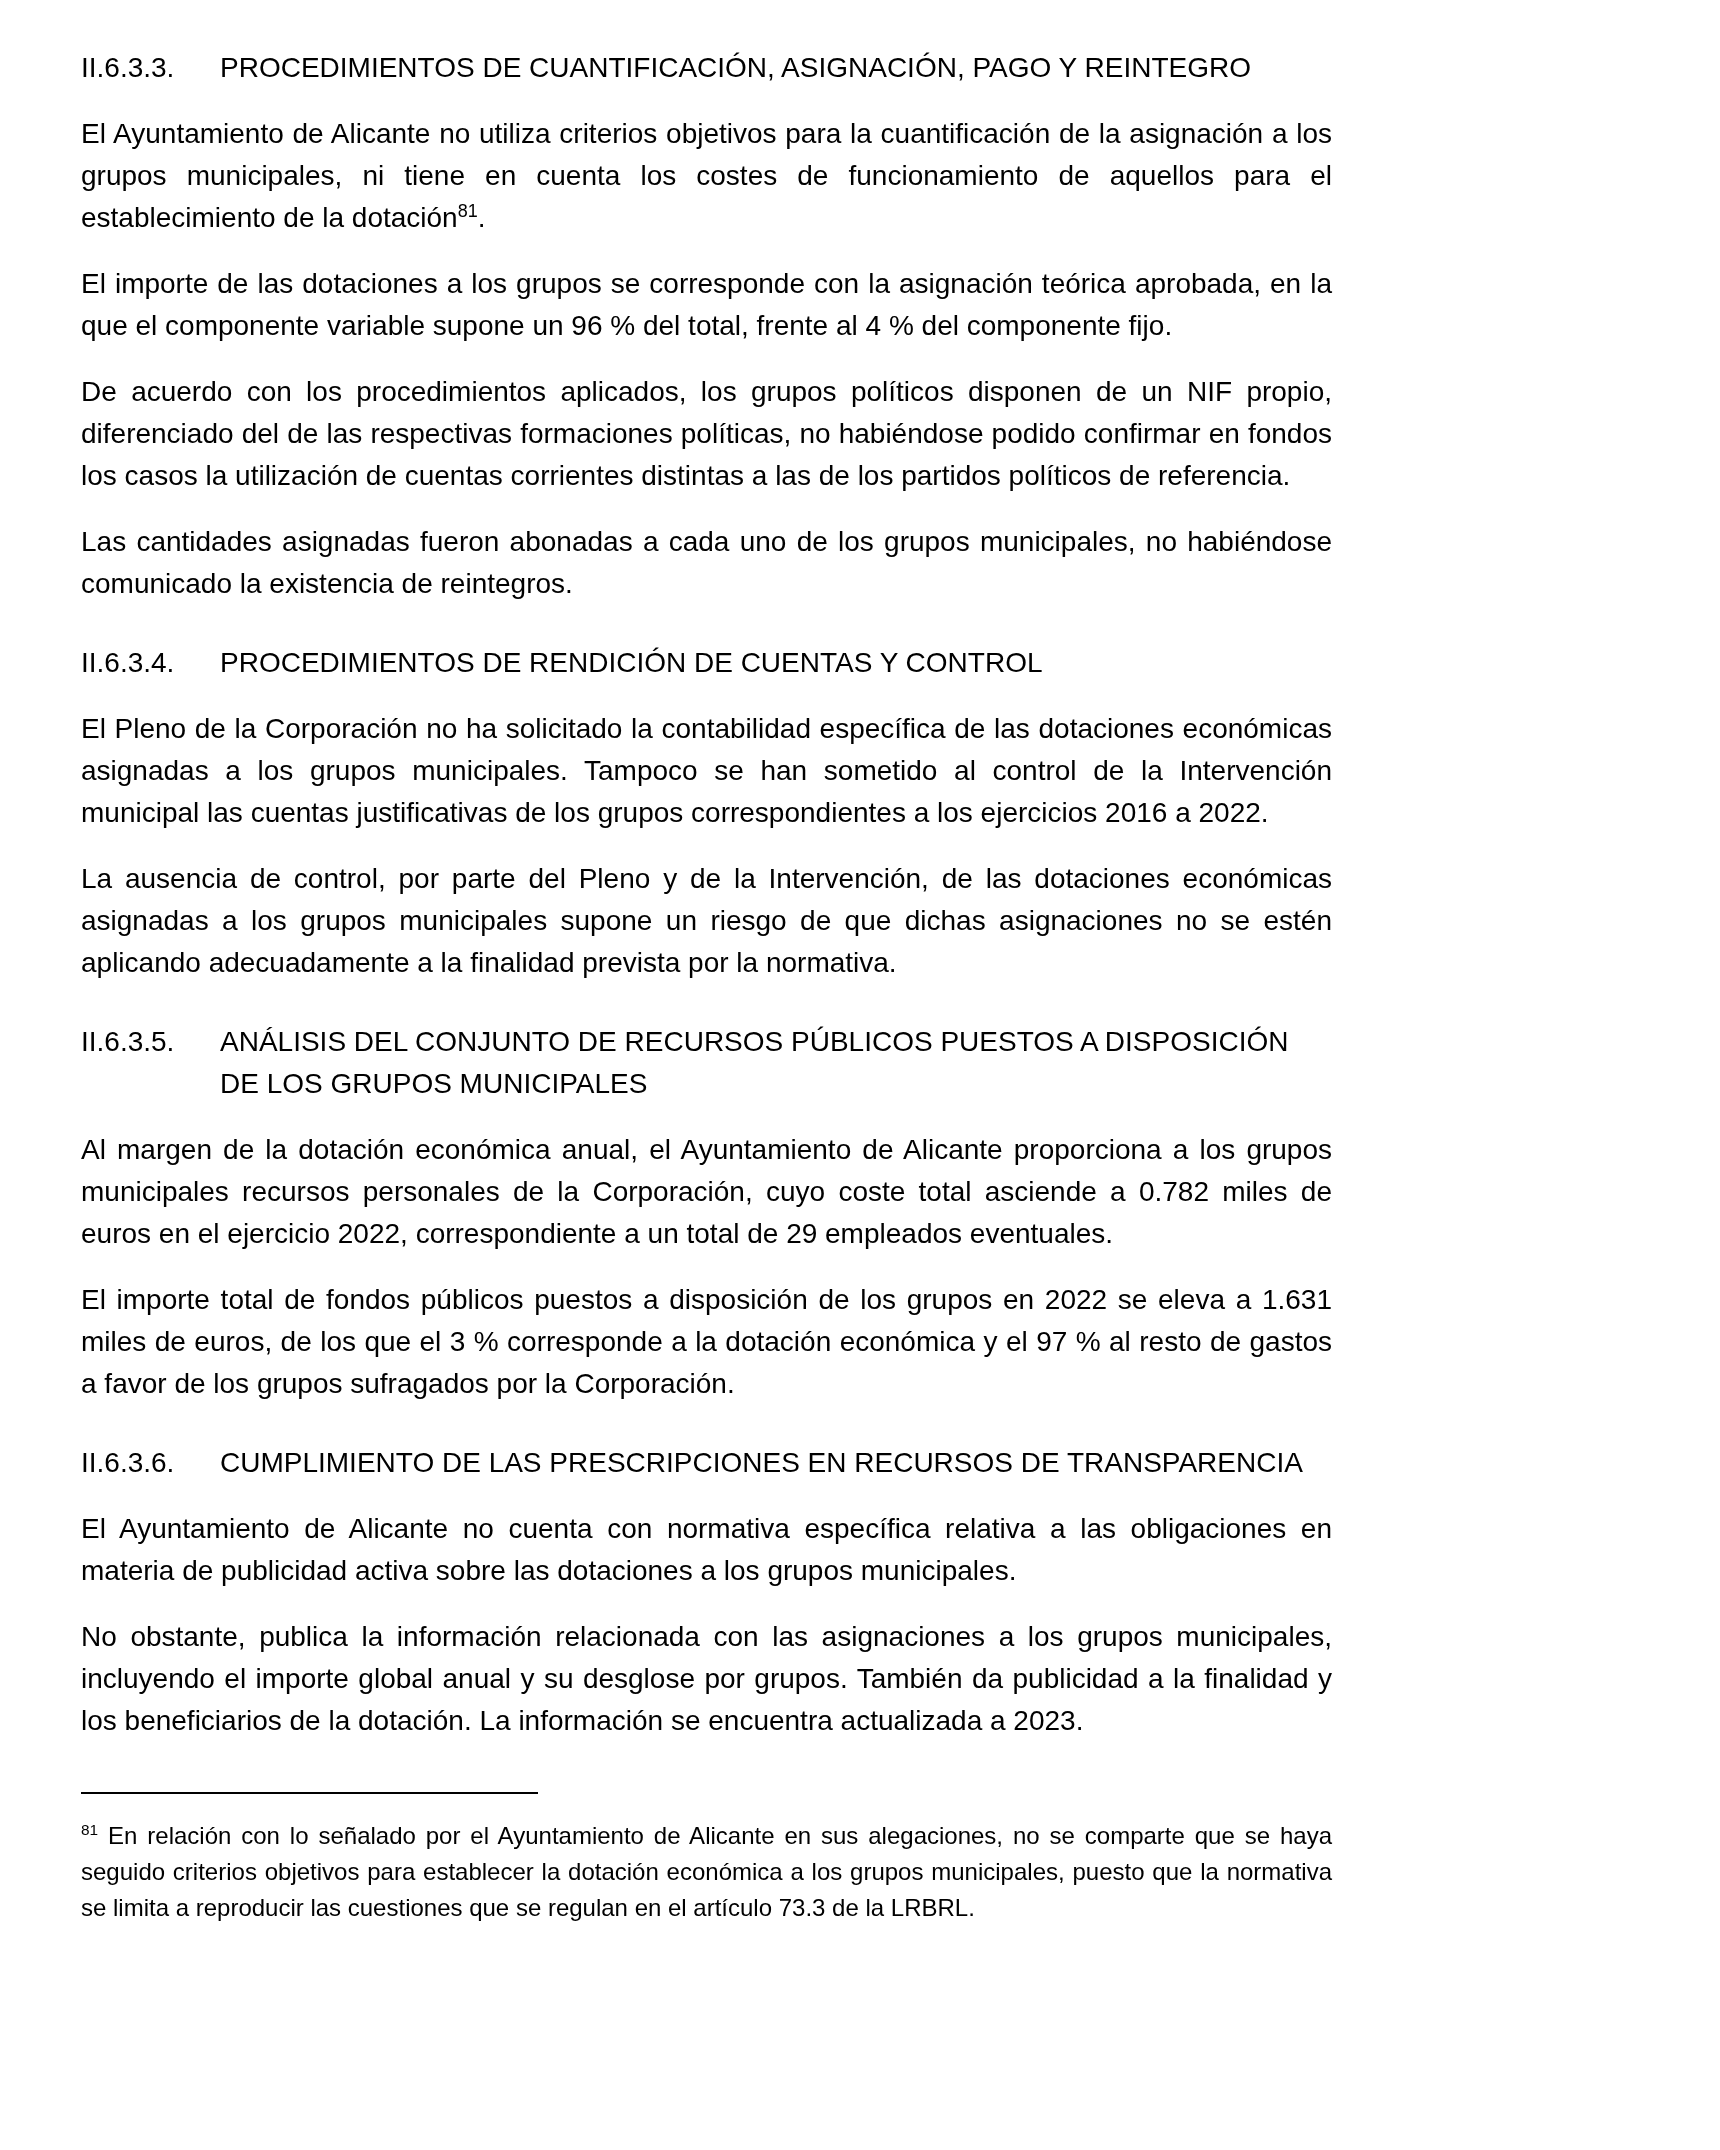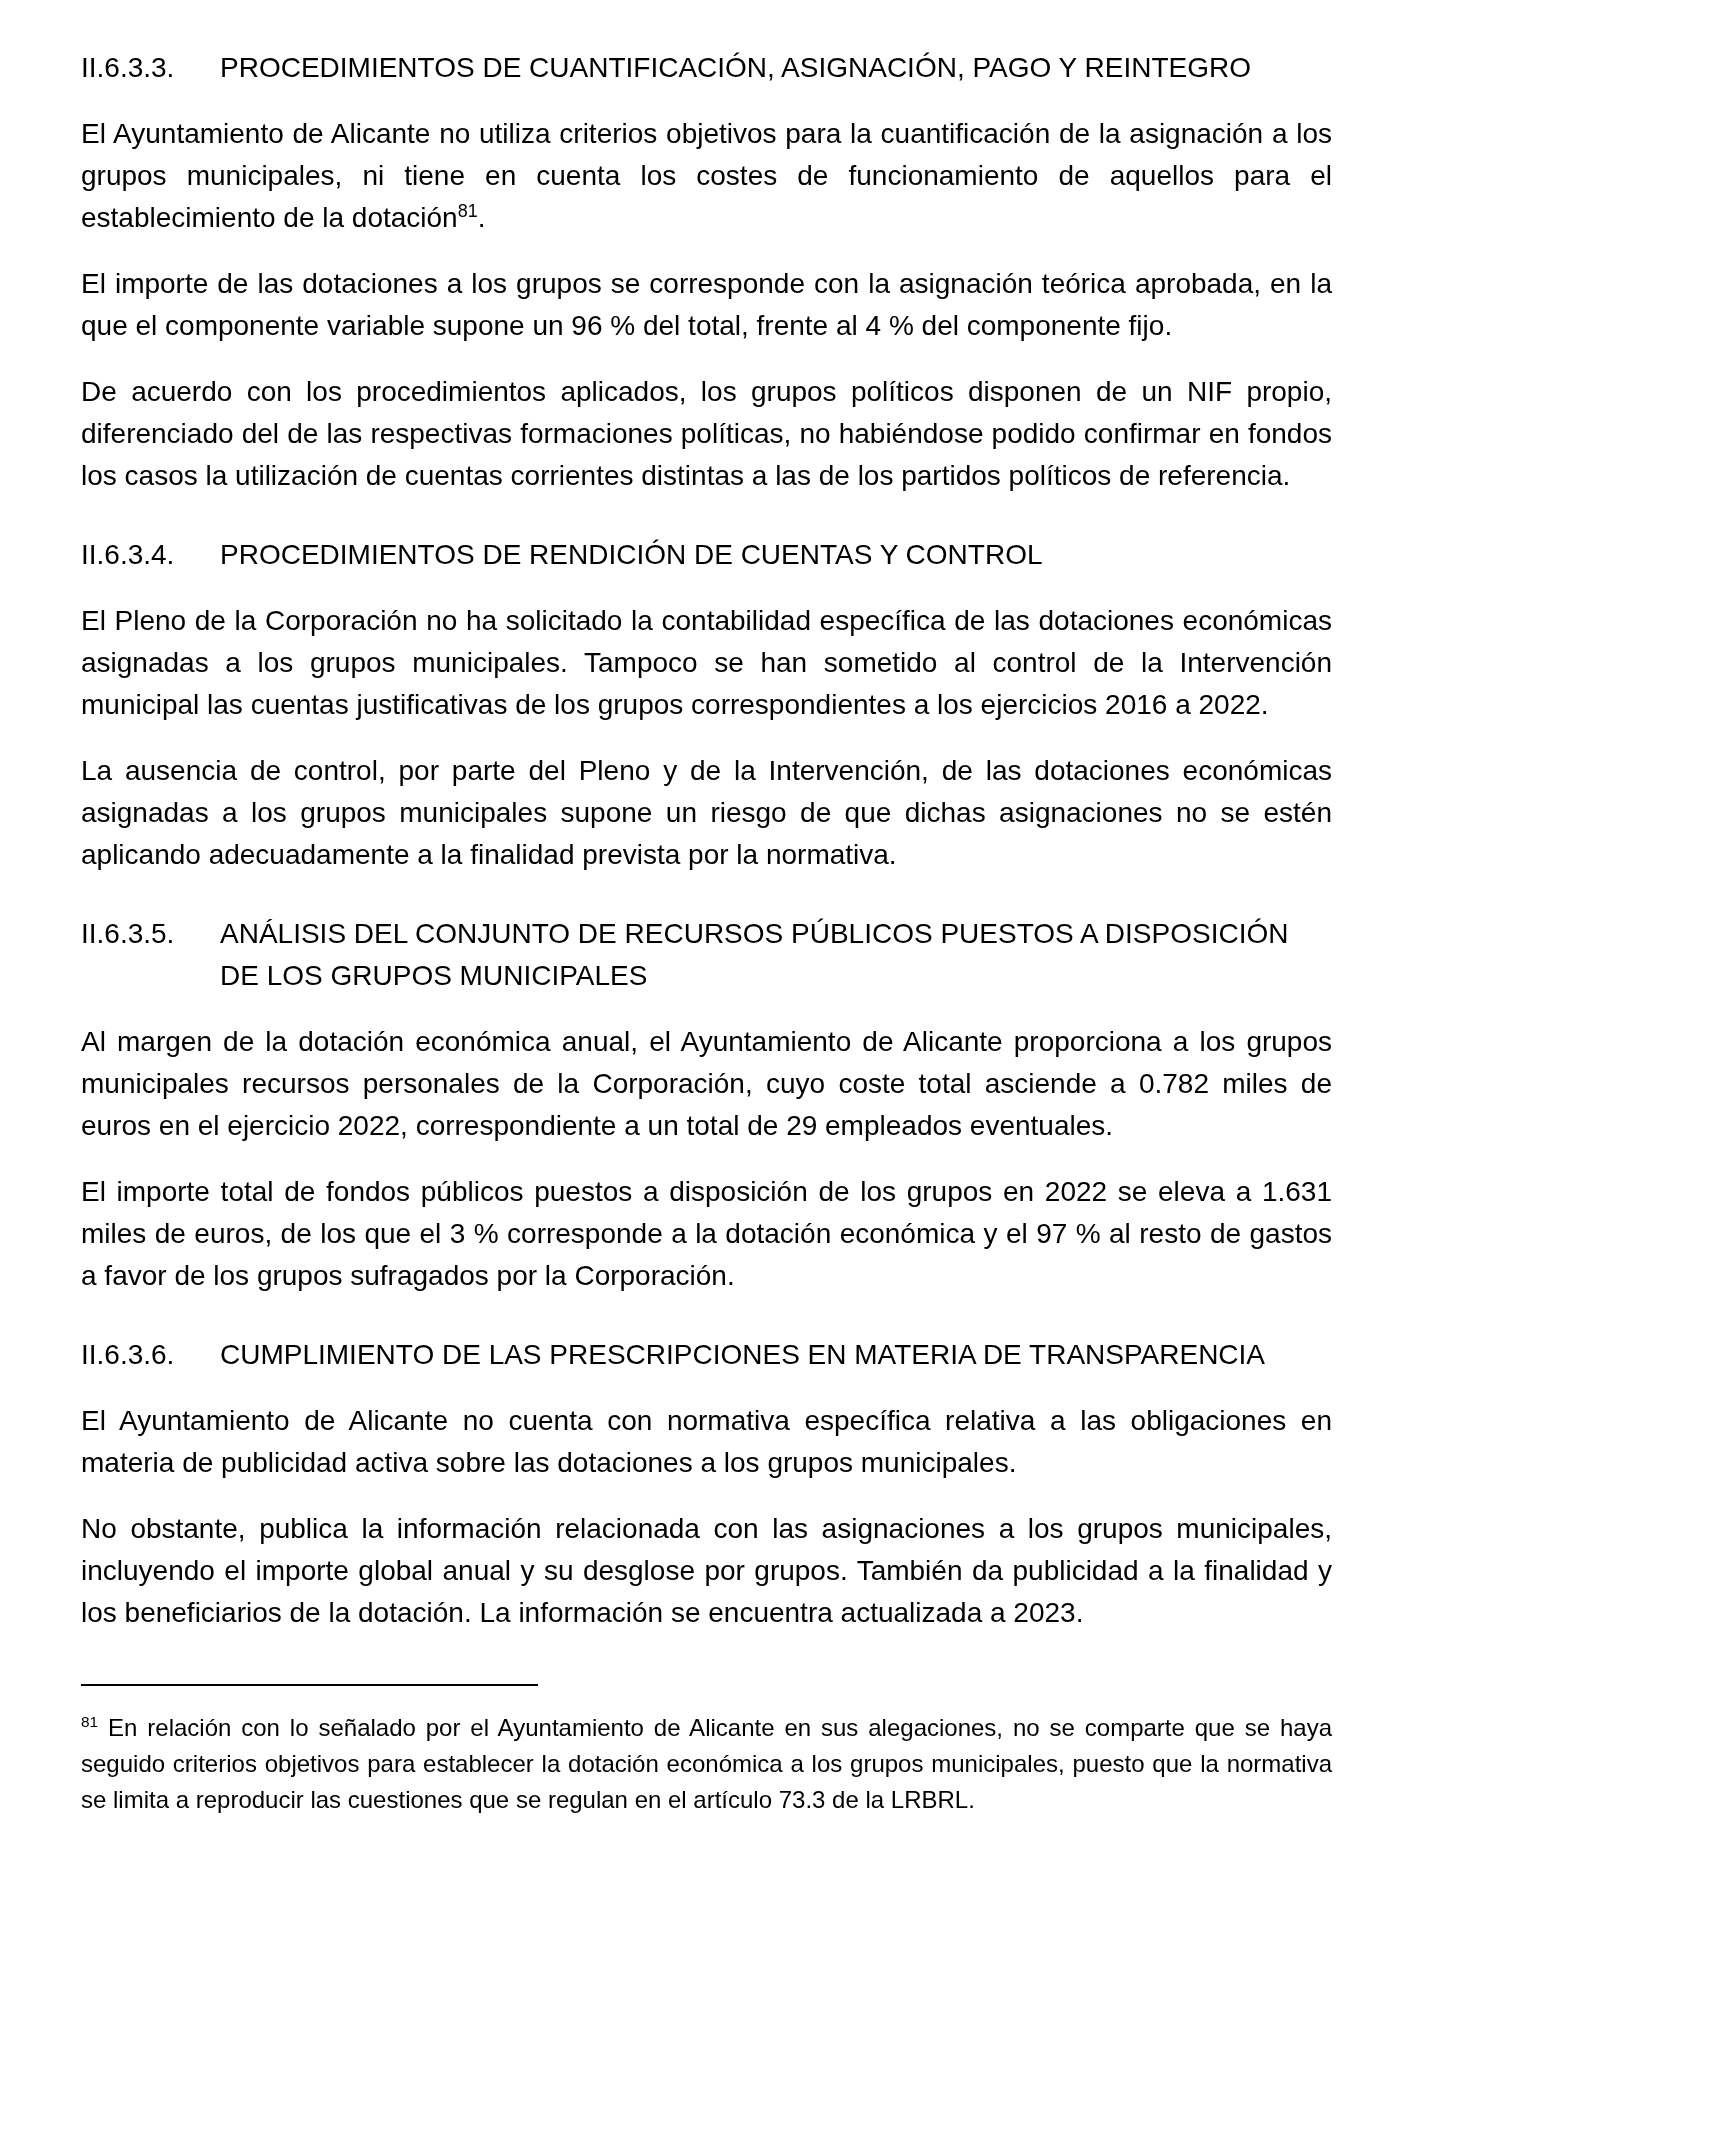--- a/index.html
+++ b/index.html
@@ -57,38 +57,39 @@
 
 <div class="page">
 
   <h2 class="heading first">
     <span class="hnum">II.6.3.3.</span>
     <span class="htext">PROCEDIMIENTOS DE CUANTIFICACIÓN, ASIGNACIÓN, PAGO Y REINTEGRO</span>
   </h2>
   <p class="para"><span>El Ayuntamiento de Alicante no utiliza criterios objetivos para la cuantificación de la asignación a los grupos municipales, ni tiene en cuenta los costes de funcionamiento de aquellos para el establecimiento de la dotación</span><sup class="fnref">81</sup><span>.</span></p>
   <p class="para">El importe de las dotaciones a los grupos se corresponde con la asignación teórica aprobada, en la que el componente variable supone un 96 % del total, frente al 4 % del componente fijo.</p>
   <p class="para">De acuerdo con los procedimientos aplicados, los grupos políticos disponen de un NIF propio, diferenciado del de las respectivas formaciones políticas, no habiéndose podido confirmar en fondos los casos la utilización de cuentas corrientes distintas a las de los partidos políticos de referencia.</p>
+  <p class="para">Las cantidades asignadas fueron abonadas a cada uno de los grupos municipales, no habiéndose comunicado la existencia de reintegros.</p>
 
   <h2 class="heading">
     <span class="hnum">II.6.3.4.</span>
     <span class="htext">PROCEDIMIENTOS DE RENDICIÓN DE CUENTAS Y CONTROL</span>
   </h2>
   <p class="para">El Pleno de la Corporación no ha solicitado la contabilidad específica de las dotaciones económicas asignadas a los grupos municipales. Tampoco se han sometido al control de la Intervención municipal las cuentas justificativas de los grupos correspondientes a los ejercicios 2016 a 2022.</p>
   <p class="para">La ausencia de control, por parte del Pleno y de la Intervención, de las dotaciones económicas asignadas a los grupos municipales supone un riesgo de que dichas asignaciones no se estén aplicando adecuadamente a la finalidad prevista por la normativa.</p>
 
   <h2 class="heading">
     <span class="hnum">II.6.3.5.</span>
     <span class="htext">ANÁLISIS DEL CONJUNTO DE RECURSOS PÚBLICOS PUESTOS A DISPOSICIÓN DE LOS GRUPOS MUNICIPALES</span>
   </h2>
   <p class="para">Al margen de la dotación económica anual, el Ayuntamiento de Alicante proporciona a los grupos municipales recursos personales de la Corporación, cuyo coste total asciende a 0.782 miles de euros en el ejercicio 2022, correspondiente a un total de 29 empleados eventuales.</p>
   <p class="para">El importe total de fondos públicos puestos a disposición de los grupos en 2022 se eleva a 1.631 miles de euros, de los que el 3 % corresponde a la dotación económica y el 97 % al resto de gastos a favor de los grupos sufragados por la Corporación.</p>
 
   <h2 class="heading">
     <span class="hnum">II.6.3.6.</span>
-    <span class="htext">CUMPLIMIENTO DE LAS PRESCRIPCIONES EN MATERIA DE TRANSPARENCIA</span>
+    <span class="htext">CUMPLIMIENTO DE LAS PRESCRIPCIONES EN RECURSOS DE TRANSPARENCIA</span>
   </h2>
   <p class="para">El Ayuntamiento de Alicante no cuenta con normativa específica relativa a las obligaciones en materia de publicidad activa sobre las dotaciones a los grupos municipales.</p>
   <p class="para">No obstante, publica la información relacionada con las asignaciones a los grupos municipales, incluyendo el importe global anual y su desglose por grupos. También da publicidad a la finalidad y los beneficiarios de la dotación. La información se encuentra actualizada a 2023.</p>
 
   <div class="footnote-sep"></div>
   <p class="footnote"><sup class="fnref">81</sup><span> En relación con lo señalado por el Ayuntamiento de Alicante en sus alegaciones, no se comparte que se haya seguido criterios objetivos para establecer la dotación económica a los grupos municipales, puesto que la normativa se limita a reproducir las cuestiones que se regulan en el artículo 73.3 de la LRBRL.</span></p>
 
 </div>
 
 

